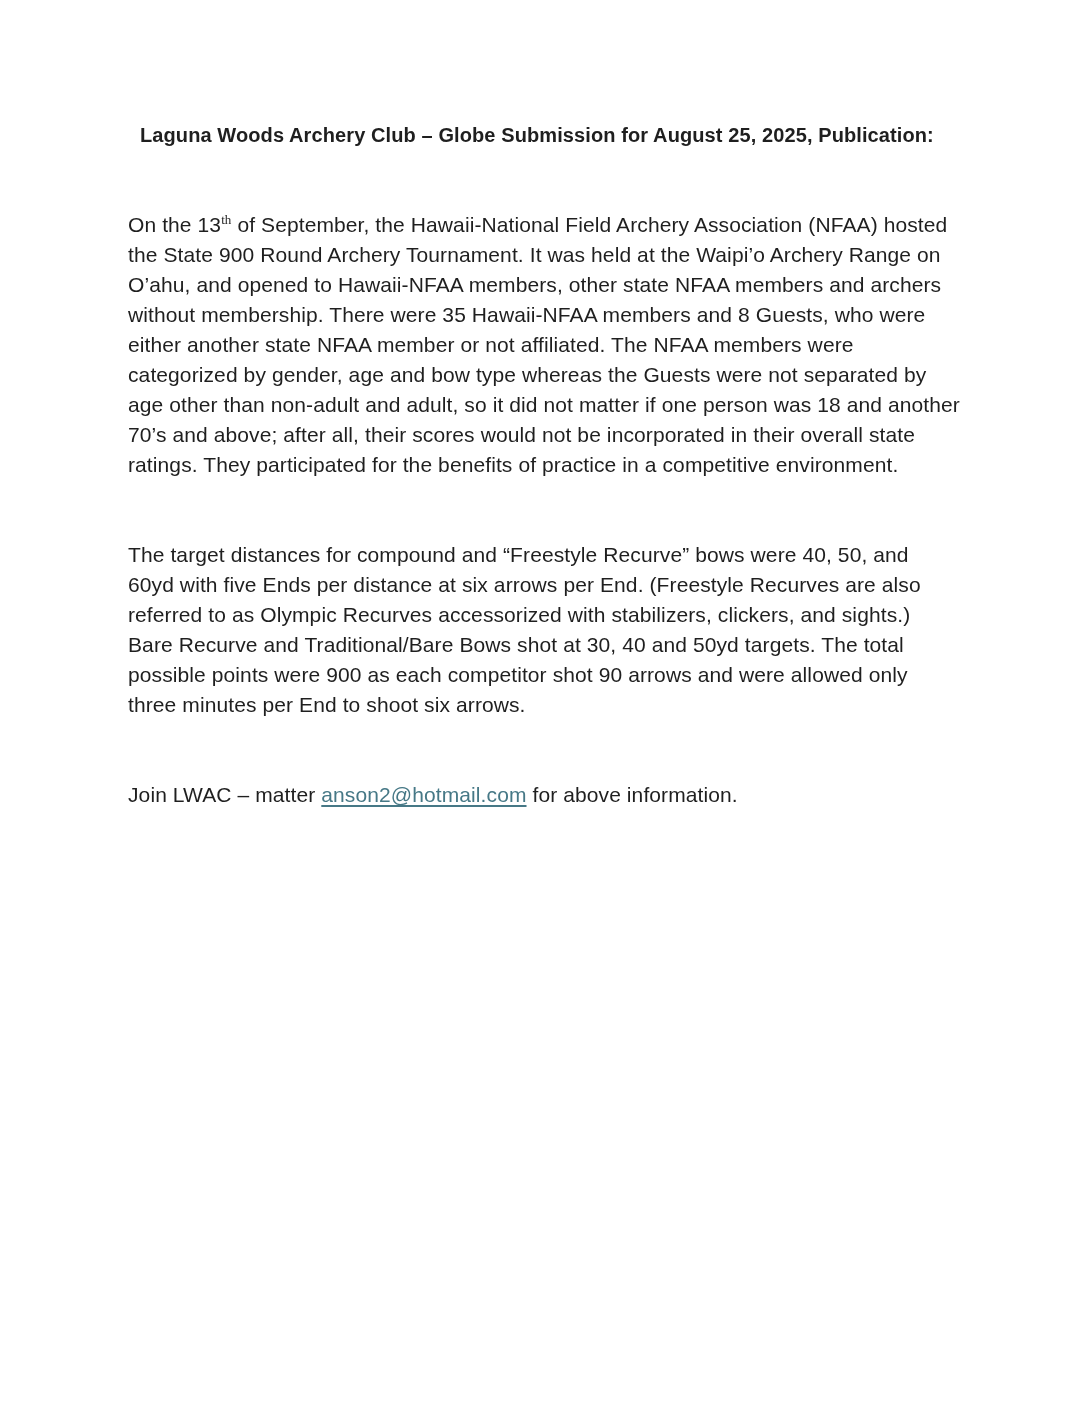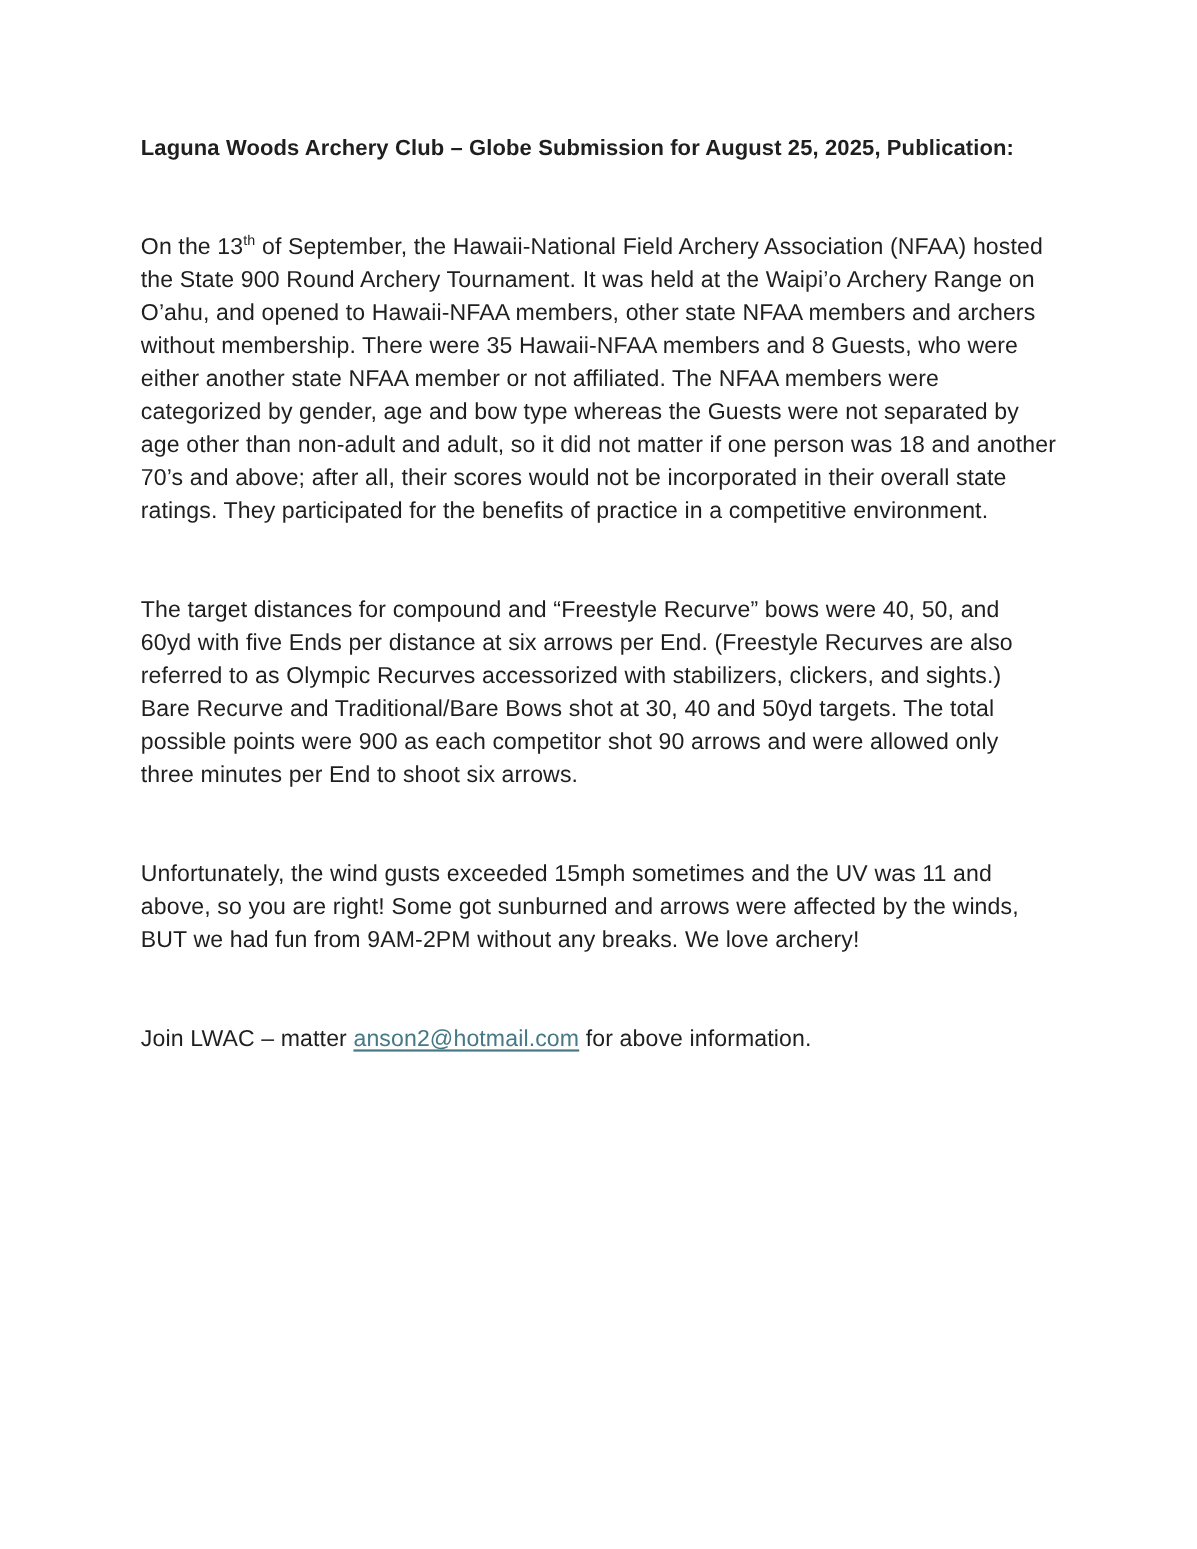--- a/index.html
+++ b/index.html
@@ -19,45 +19,45 @@
     padding: 120px 128px 0 128px;
     background: #ffffff;
     color: #1f1f1f;
     overflow: hidden;
   }
   .doc-title {
     font-size: 20px;
     line-height: 30px;
     font-weight: bold;
     letter-spacing: 0.1px;
-    margin: 0 0 60px 0;
+    margin: 0 0 60px 12px;
   }
   .para {
     font-size: 21px;
     line-height: 30px;
     letter-spacing: 0.1px;
     margin: 0 0 60px 0;
   }
   .seg-superscript {
     font-size: 13px;
     vertical-align: super;
     line-height: 0;
+    font-family: Liberation Serif, serif;
   }
   .seg-italic {
   }
   a.email-link {
     color: #467886;
     text-underline-offset: 3px;
     cursor: pointer;
   }
 </style>
 </head>
 <body>
 
 <div class="page">
   <p class="doc-title">Laguna Woods Archery Club – Globe Submission for August 25, 2025, Publication:</p>
   <div id="doc-body">
       <p class="para"><span class="seg-regular">On the 13</span><span class="seg-superscript">th</span><span class="seg-regular"> of September, the Hawaii-National Field Archery Association (NFAA) hosted the State 900 Round Archery Tournament. It was held at the Waipi’o Archery Range on O’ahu, and opened to Hawaii-NFAA members, other state NFAA members and archers without membership. There were 35 Hawaii-NFAA members and 8 Guests, who were either another state NFAA member or not affiliated. The NFAA members were categorized by gender, age and bow type whereas the Guests were not separated by age other than non-adult and adult, so it did not matter if one person was 18 and another 70’s and above; after all, their scores would not be incorporated in their overall state ratings. They participated for the benefits of practice in a competitive environment.</span></p>
       <p class="para"><span class="seg-regular">The target distances for compound and “Freestyle Recurve” bows were 40, 50, and 60yd with five Ends per distance at six arrows per End. </span><span class="seg-italic">(Freestyle Recurves are also referred to as Olympic Recurves accessorized with stabilizers, clickers, and sights.)</span><span class="seg-regular"> Bare Recurve and Traditional/Bare Bows shot at 30, 40 and 50yd targets. The total possible points were 900 as each competitor shot 90 arrows and were allowed only three minutes per End to shoot six arrows.</span></p>
-      <p class="para"><span class="seg-regular">Unfortunately, the wind gusts exceeded 15mph sometimes and the UV was 11 and above, so you are right! Some got sunburned and arrows were affected by the winds, BUT we had fun from 9AM-2PM without any breaks. We love archery!</span></p>
       <p class="para"><span class="seg-regular">Join LWAC – matter </span><a class="email-link" href="#">anson2@hotmail.com</a><span class="seg-regular"> for above information.</span></p>
     </div>
 </div>
 
 </body></html>

